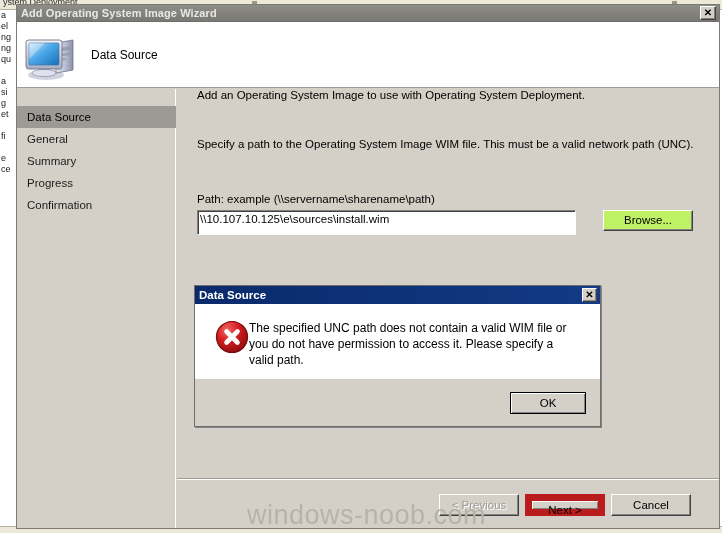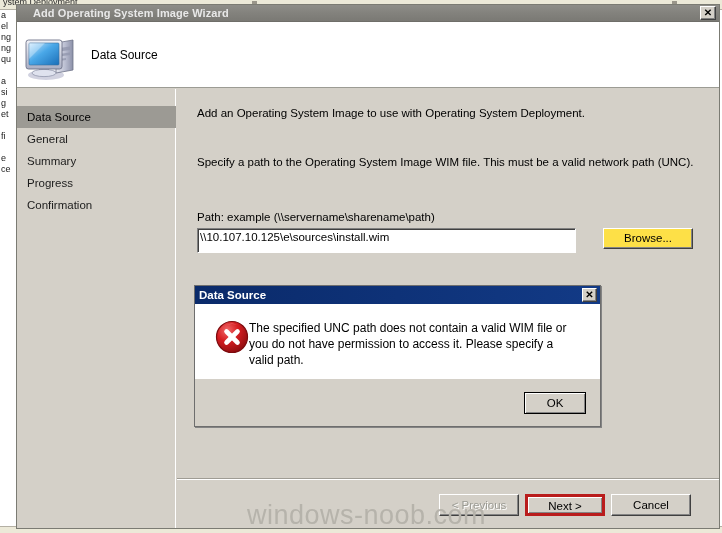--- a/index.html
+++ b/index.html
@@ -87,21 +87,21 @@
     border-bottom: 1px solid #6f6e69;
     display: flex;
     align-items: center;
     position: relative;
     box-sizing: border-box;
   }
   .titlebar-text {
     font-size: 11px;
     font-weight: bold;
     color: #e8e8e8;
-    margin-left: 16px;
+    margin-left: 4px;
     letter-spacing: 0.1px;
     white-space: nowrap;
   }
   .titlebar-close {
     position: absolute;
     right: 3px;
     top: 1px;
     width: 16px;
     height: 14px;
     background: #d4d0c8;
@@ -181,21 +181,20 @@
     background: #9c9a94;
     color: #000000;
     width: 159px;
   }
 
   .content {
     flex: 1;
     position: relative;
     background: #d4d0c8;
     padding-left: 21px;
-    padding-top: 18px;
     box-sizing: border-box;
   }
   .content-para {
     font-size: 11.5px;
     color: #000;
     margin: 0 0 0 0;
     white-space: nowrap;
   }
   .content-para.second { margin-top: 37px; }
 
@@ -224,21 +223,21 @@
     padding: 0 2px;
     box-sizing: border-box;
     line-height: 17px;
     white-space: nowrap;
     overflow: hidden;
   }
   .browse-btn {
     width: 90px;
     height: 21px;
     margin-left: 27px;
-    background: #fde047;
+    background: #bef264;
     border-top: 1px solid #ffffff;
     border-left: 1px solid #ffffff;
     border-right: 1px solid #404040;
     border-bottom: 1px solid #404040;
     box-shadow: inset -1px -1px 0 #848484;
     font-family: "Liberation Sans", sans-serif;
     font-size: 11.5px;
     color: #000;
     text-align: center;
     line-height: 19px;
@@ -283,21 +282,21 @@
     font-family: "Liberation Sans", sans-serif;
     font-size: 11.5px;
     color: #000;
     text-align: center;
     line-height: 20px;
     box-sizing: border-box;
     cursor: default;
   }
   .wiz-btn.disabled { color: #9b9b94; text-shadow: 1px 1px 0 #ffffff; }
   .wiz-btn.default {
-    border: 3px solid #b91c1c;
+    border: 7px solid #b91c1c;
     box-shadow: inset 1px 1px 0 #ffffff, inset -1px -1px 0 #848484;
     line-height: 19px;
     font-weight: normal;
   }
 
   
   #watermark {
     position: absolute;
     left: 247px;
     top: 500px;
@@ -374,21 +373,21 @@
   .dlg-btnarea {
     height: 47px;
     background: #d4d0c8;
     display: flex;
     align-items: center;
     justify-content: flex-end;
     padding-right: 14px;
     box-sizing: border-box;
   }
   .dlg-ok-btn {
-    width: 62px;
+    width: 76px;
     height: 22px;
     background: #d4d0c8;
     border: 1px solid #000000;
     box-shadow: inset 1px 1px 0 #ffffff, inset -1px -1px 0 #848484;
     font-size: 11.5px;
     text-align: center;
     line-height: 20px;
     box-sizing: border-box;
     cursor: default;
   }

